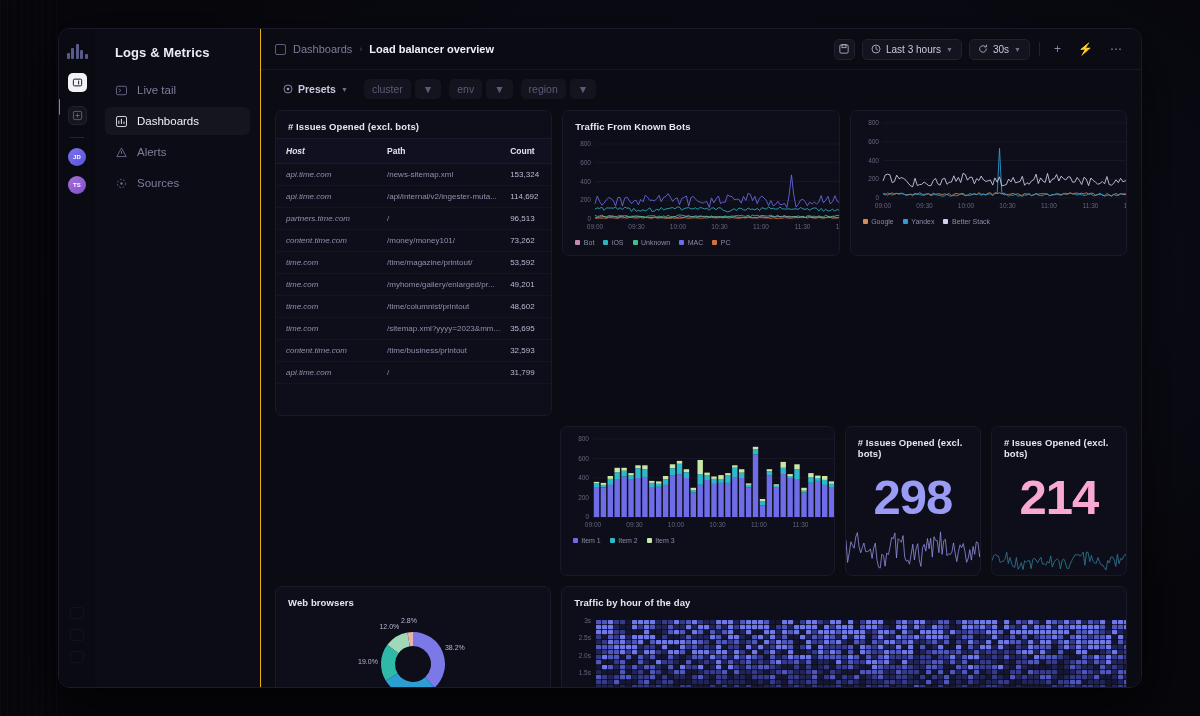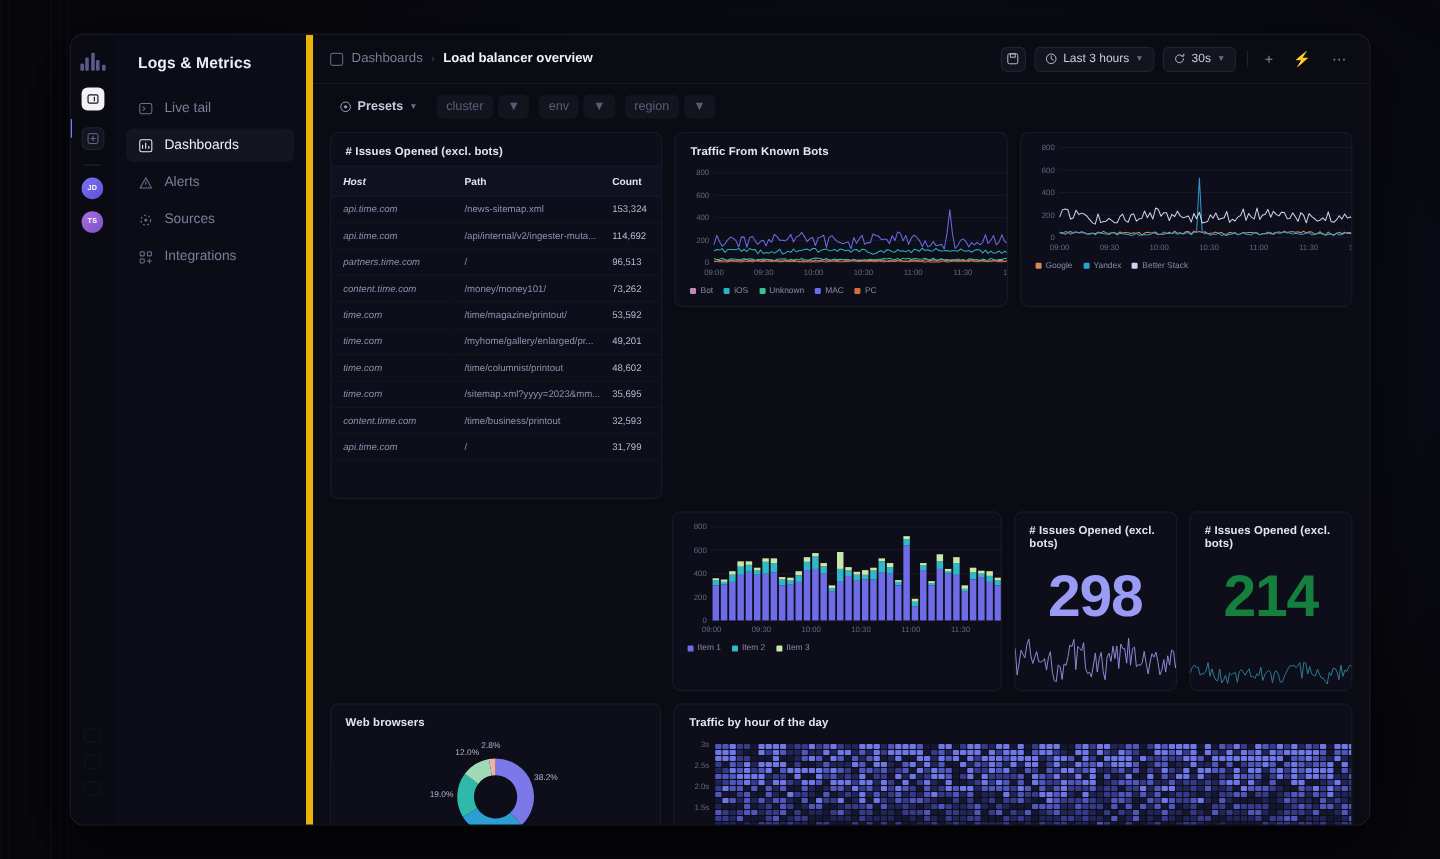--- a/index.html
+++ b/index.html
@@ -45,21 +45,21 @@
   .avatar { width:18px; height:18px; border-radius:50%; margin:10px auto 0;
     display:flex; align-items:center; justify-content:center;
     font-size:6px; font-weight:bold; color:#fff; letter-spacing:.2px; }
   .rail-bottom { position:absolute; bottom:16px; left:0; width:36px; }
   .rail-bottom div { width:14px; height:12px; margin:10px auto; border-radius:3px;
     border:1px solid #191926; opacity:.55; }
   .active-bar { position:absolute; left:-1px; top:70px; width:2px; height:16px; background:#7b7bff; border-radius:2px; }
 
   
   .sidebar { position:absolute; left:36px; top:0; width:166px; height:660px;
-    background:#0c0c16; border-right:6px solid #eab308; }
+    background:#0c0c16; border-right:1px solid #eab308; }
   .brand { color:#ececf5; font-size:13px; font-weight:bold; padding:16px 0 0 20px; letter-spacing:.1px; }
   .nav { margin-top:16px; padding:0 10px; }
   .nav-item { display:flex; align-items:center; gap:9px; height:28px;
     padding:0 10px; border-radius:6px; color:#7d7d9c; font-size:11.5px; margin-bottom:3px; }
   .nav-item .ni { width:13px; height:13px; display:flex; align-items:center; justify-content:center; color:#6f6f93; }
   .nav-item.sel { background:#15151f; color:#f0f0fa; }
   .nav-item.sel .ni { color:#f0f0fa; }
 
   
   .main { position:absolute; left:202px; top:0; right:0; height:660px; background:#0b0b14; }
@@ -200,31 +200,20 @@
         <div class="nav-item">
           <span class="ni">
             <svg width="11" height="11" viewBox="0 0 14 14">
                 <circle cx="7" cy="7" r="5.2" fill="none" stroke="currentColor" stroke-width="1.1" stroke-dasharray="2.2 2.2"></circle>
                 <circle cx="7" cy="7" r="1.5" fill="currentColor"></circle>
               </svg>
           </span>
           <span>Sources</span>
         </div>
 
-        <div class="nav-item">
-          <span class="ni">
-            <svg width="11" height="11" viewBox="0 0 14 14">
-                <rect x="1" y="1" width="4.4" height="4.4" rx="1" fill="none" stroke="currentColor" stroke-width="1.1"></rect>
-                <rect x="8.6" y="1" width="4.4" height="4.4" rx="1" fill="none" stroke="currentColor" stroke-width="1.1"></rect>
-                <rect x="1" y="8.6" width="4.4" height="4.4" rx="1" fill="none" stroke="currentColor" stroke-width="1.1"></rect>
-                <path d="M10.8 8.6v4.4M8.6 10.8h4.4" stroke="currentColor" stroke-width="1.1" stroke-linecap="round"></path>
-              </svg>
-          </span>
-          <span>Integrations</span>
-        </div>
 
       </div>
     </div>
 
     <div class="main">
 
       <div class="topbar">
         <div class="crumb">
           <span class="crumb-icon"></span>
           <span>Dashboards</span>
@@ -601,21 +590,21 @@
           <div class="panel p-big">
             <div class="ptitle"># Issues Opened (excl. bots)</div>
             <div class="bignum" id="stat-left-value" style="color: rgb(154, 155, 245);">298</div>
             <svg id="spark-left" width="145" height="56" viewBox="0 0 145 56" style="position:absolute;left:0;bottom:0;">
                 <path d="M0.0 21.4L1.6 43.4L3.3 33.5L4.9 22.8L6.5 26.3L8.1 29.2L9.8 17.9L11.4 13.6L13.0 27.5L14.7 33.9L16.3 28.6L17.9 24.0L19.6 32.4L21.2 32.7L22.8 32.0L24.4 29.9L26.1 39.4L27.7 28.9L29.3 24.1L31.0 41.3L32.6 48.1L34.2 49.1L35.8 35.2L37.5 36.6L39.1 47.2L40.7 34.2L42.4 35.6L44.0 28.2L45.6 18.5L47.2 19.8L48.9 13.9L50.5 39.0L52.1 19.7L53.8 21.4L55.4 23.3L57.0 16.6L58.7 38.2L60.3 42.2L61.9 41.2L63.5 45.2L65.2 35.2L66.8 25.2L68.4 41.0L70.1 29.6L71.7 24.7L73.3 40.7L74.9 47.4L76.6 28.5L78.2 25.4L79.8 32.2L81.5 19.5L83.1 29.8L84.7 19.4L86.3 38.1L88.0 17.7L89.6 21.4L91.2 21.6L92.9 33.7L94.5 12.8L96.1 35.4L97.8 21.6L99.4 20.3L101.0 36.7L102.6 34.7L104.3 35.5L105.9 33.1L107.5 23.9L109.2 34.3L110.8 42.6L112.4 32.8L114.0 25.8L115.7 28.6L117.3 24.5L118.9 32.3L120.6 43.4L122.2 39.4L123.8 30.7L125.4 41.1L127.1 27.5L128.7 35.3L130.3 22.8L132.0 23.8L133.6 37.7L135.2 27.9L136.9 30.2L138.5 35.1L140.1 38.7L141.7 29.2L143.4 24.4L145.0 21.1" fill="none" stroke="#8f90e0" stroke-width="0.8"></path>
               </svg>
           </div>
 
           <div class="panel p-big">
             <div class="ptitle"># Issues Opened (excl. bots)</div>
-            <div class="bignum" id="stat-right-value" style="color: #15803d;">214</div>
+            <div class="bignum" id="stat-right-value" style="color: #f9a8d4;">214</div>
             <svg id="spark-right" width="145" height="44" viewBox="0 0 145 44" style="position:absolute;left:0;bottom:0;">
                 <path d="M0.0 29.7L1.6 25.0L3.3 23.3L4.9 25.1L6.5 25.1L8.1 31.5L9.8 30.5L11.4 30.3L13.0 28.2L14.7 21.2L16.3 32.5L17.9 26.4L19.6 32.3L21.2 35.8L22.8 36.2L24.4 26.5L26.1 38.2L27.7 35.7L29.3 31.7L31.0 38.5L32.6 29.8L34.2 31.3L35.8 29.8L37.5 29.6L39.1 37.6L40.7 28.8L42.4 27.0L44.0 29.0L45.6 31.7L47.2 29.0L48.9 26.3L50.5 33.1L52.1 32.6L53.8 34.3L55.4 30.4L57.0 32.1L58.7 24.9L60.3 36.1L61.9 31.6L63.5 29.2L65.2 27.8L66.8 29.4L68.4 37.9L70.1 29.3L71.7 28.0L73.3 31.3L74.9 37.3L76.6 37.5L78.2 33.0L79.8 29.5L81.5 26.2L83.1 23.6L84.7 24.2L86.3 23.2L88.0 25.4L89.6 23.6L91.2 21.2L92.9 34.2L94.5 21.0L96.1 21.5L97.8 30.7L99.4 24.4L101.0 30.4L102.6 31.9L104.3 32.3L105.9 26.5L107.5 30.9L109.2 34.1L110.8 34.1L112.4 36.8L114.0 39.0L115.7 29.4L117.3 31.9L118.9 25.9L120.6 26.0L122.2 29.0L123.8 35.4L125.4 23.3L127.1 32.7L128.7 27.4L130.3 28.6L132.0 24.5L133.6 23.3L135.2 27.4L136.9 24.0L138.5 22.7L140.1 33.6L141.7 29.3L143.4 31.8L145.0 33.7" fill="none" stroke="#2f7d9a" stroke-width="0.8"></path>
               </svg>
           </div>
 
         </div>
 
         <div class="row">
 
           <div class="panel p-donut">

